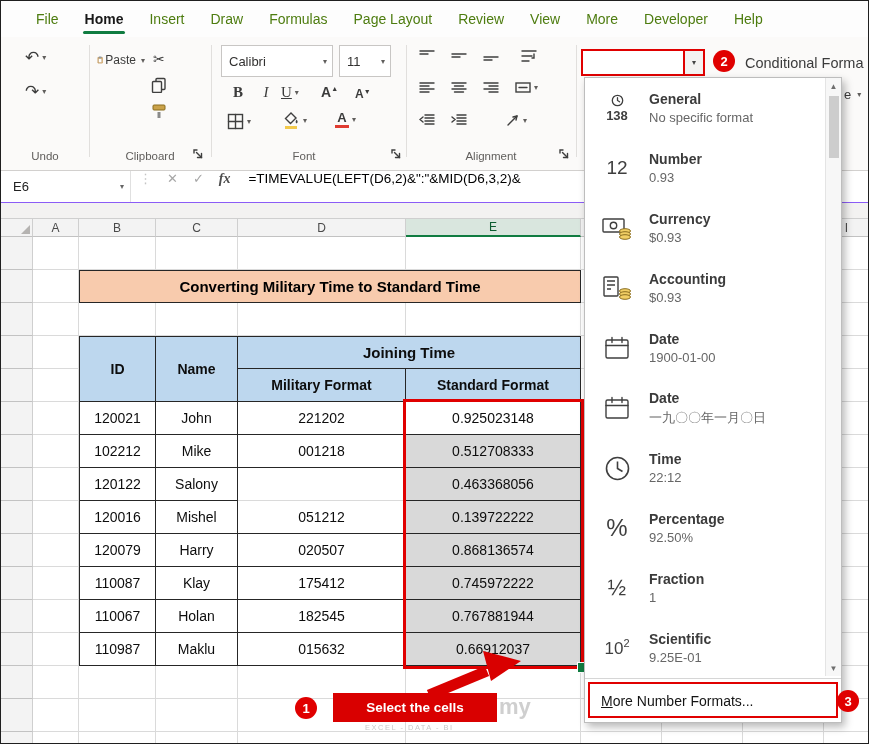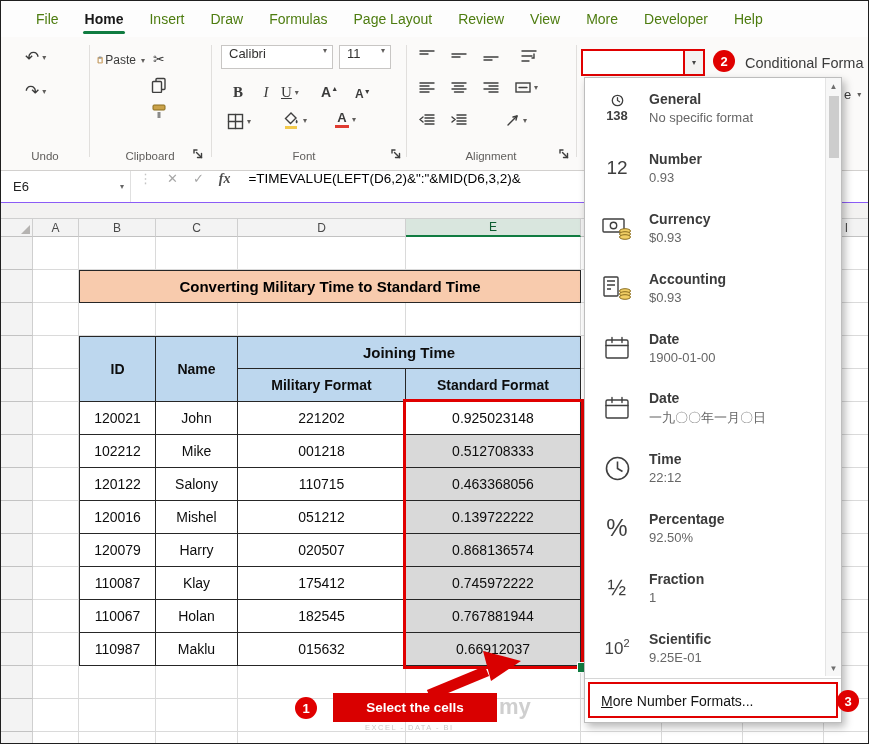--- a/index.html
+++ b/index.html
@@ -11,21 +11,21 @@
   .tab{padding:9px 13px;font-size:14px;color:#4d7c0f;position:relative;white-space:nowrap}
   .tab.active{font-weight:bold;color:#191919}
   .tab.active::after{content:"";position:absolute;left:11px;right:11px;bottom:2px;height:3px;background:#107C41;border-radius:2px}
 
   
   .ribbon{position:absolute;top:36px;left:0;width:100%;height:134px;background:#fbfaf9;border-bottom:1px solid #d2d0ce;overflow:hidden}
   .rb{position:absolute;display:flex;align-items:center;justify-content:center;color:#3b3b3b}
   .rlabel{position:absolute;top:113px;font-size:11.5px;color:#605e5c;text-align:center}
   .rdiv{position:absolute;top:8px;height:112px;width:1px;background:#e1dfdd}
   .launcher{position:absolute;top:112px}
-  .combo{position:absolute;height:24px;background:#fff;border:1px solid #c8c6c4;display:flex;font-size:13px;color:#323130;padding-left:7px}
+  .combo{position:absolute;height:32px;background:#fff;border:1px solid #c8c6c4;display:flex;align-items:center;font-size:13px;color:#323130;padding-left:7px}
   .combo .chev{margin-left:auto;padding:0 5px;font-size:8px;color:#605e5c}
   .chevtiny{font-size:8px;color:#605e5c;margin-left:3px}
   .uic{font-size:17px;line-height:1}
   .serifb{font-family:"Liberation Serif",serif;font-weight:bold;font-size:15px}
   .serifi{font-family:"Liberation Serif",serif;font-style:italic;font-size:15px}
   .serifu{font-family:"Liberation Serif",serif;font-size:15px;text-decoration:underline}
   svg.oline{stroke:#3f3f3f;fill:none;stroke-width:1.4;stroke-linecap:round}
   .numcombo{position:absolute;left:580px;top:12px;width:124px;height:27px;border:2px solid #E00000;background:#fff;display:flex}
   .numcombo .val{flex:1;font-size:13px;padding:4px 6px}
   .numcombo .dd{width:20px;border-left:2px solid #E00000;display:flex;align-items:center;justify-content:center;font-size:8px;color:#444;background:#f3f2f1}
@@ -344,21 +344,20 @@
     <div class="tcell" style="grid-row:7;grid-column:5">221202</div>
     <div class="tcell std active" style="grid-row:7;grid-column:6">0.925023148</div>
 
     <div class="tcell bl" style="grid-row:8;grid-column:3">102212</div>
     <div class="tcell" style="grid-row:8;grid-column:4">Mike</div>
     <div class="tcell" style="grid-row:8;grid-column:5">001218</div>
     <div class="tcell std" style="grid-row:8;grid-column:6">0.512708333</div>
 
     <div class="tcell bl" style="grid-row:9;grid-column:3">120122</div>
     <div class="tcell" style="grid-row:9;grid-column:4">Salony</div>
-    <div class="tcell" style="grid-row:9;grid-column:5">110715</div>
     <div class="tcell std" style="grid-row:9;grid-column:6">0.463368056</div>
 
     <div class="tcell bl" style="grid-row:10;grid-column:3">120016</div>
     <div class="tcell" style="grid-row:10;grid-column:4">Mishel</div>
     <div class="tcell" style="grid-row:10;grid-column:5">051212</div>
     <div class="tcell std" style="grid-row:10;grid-column:6">0.139722222</div>
 
     <div class="tcell bl" style="grid-row:11;grid-column:3">120079</div>
     <div class="tcell" style="grid-row:11;grid-column:4">Harry</div>
     <div class="tcell" style="grid-row:11;grid-column:5">020507</div>

